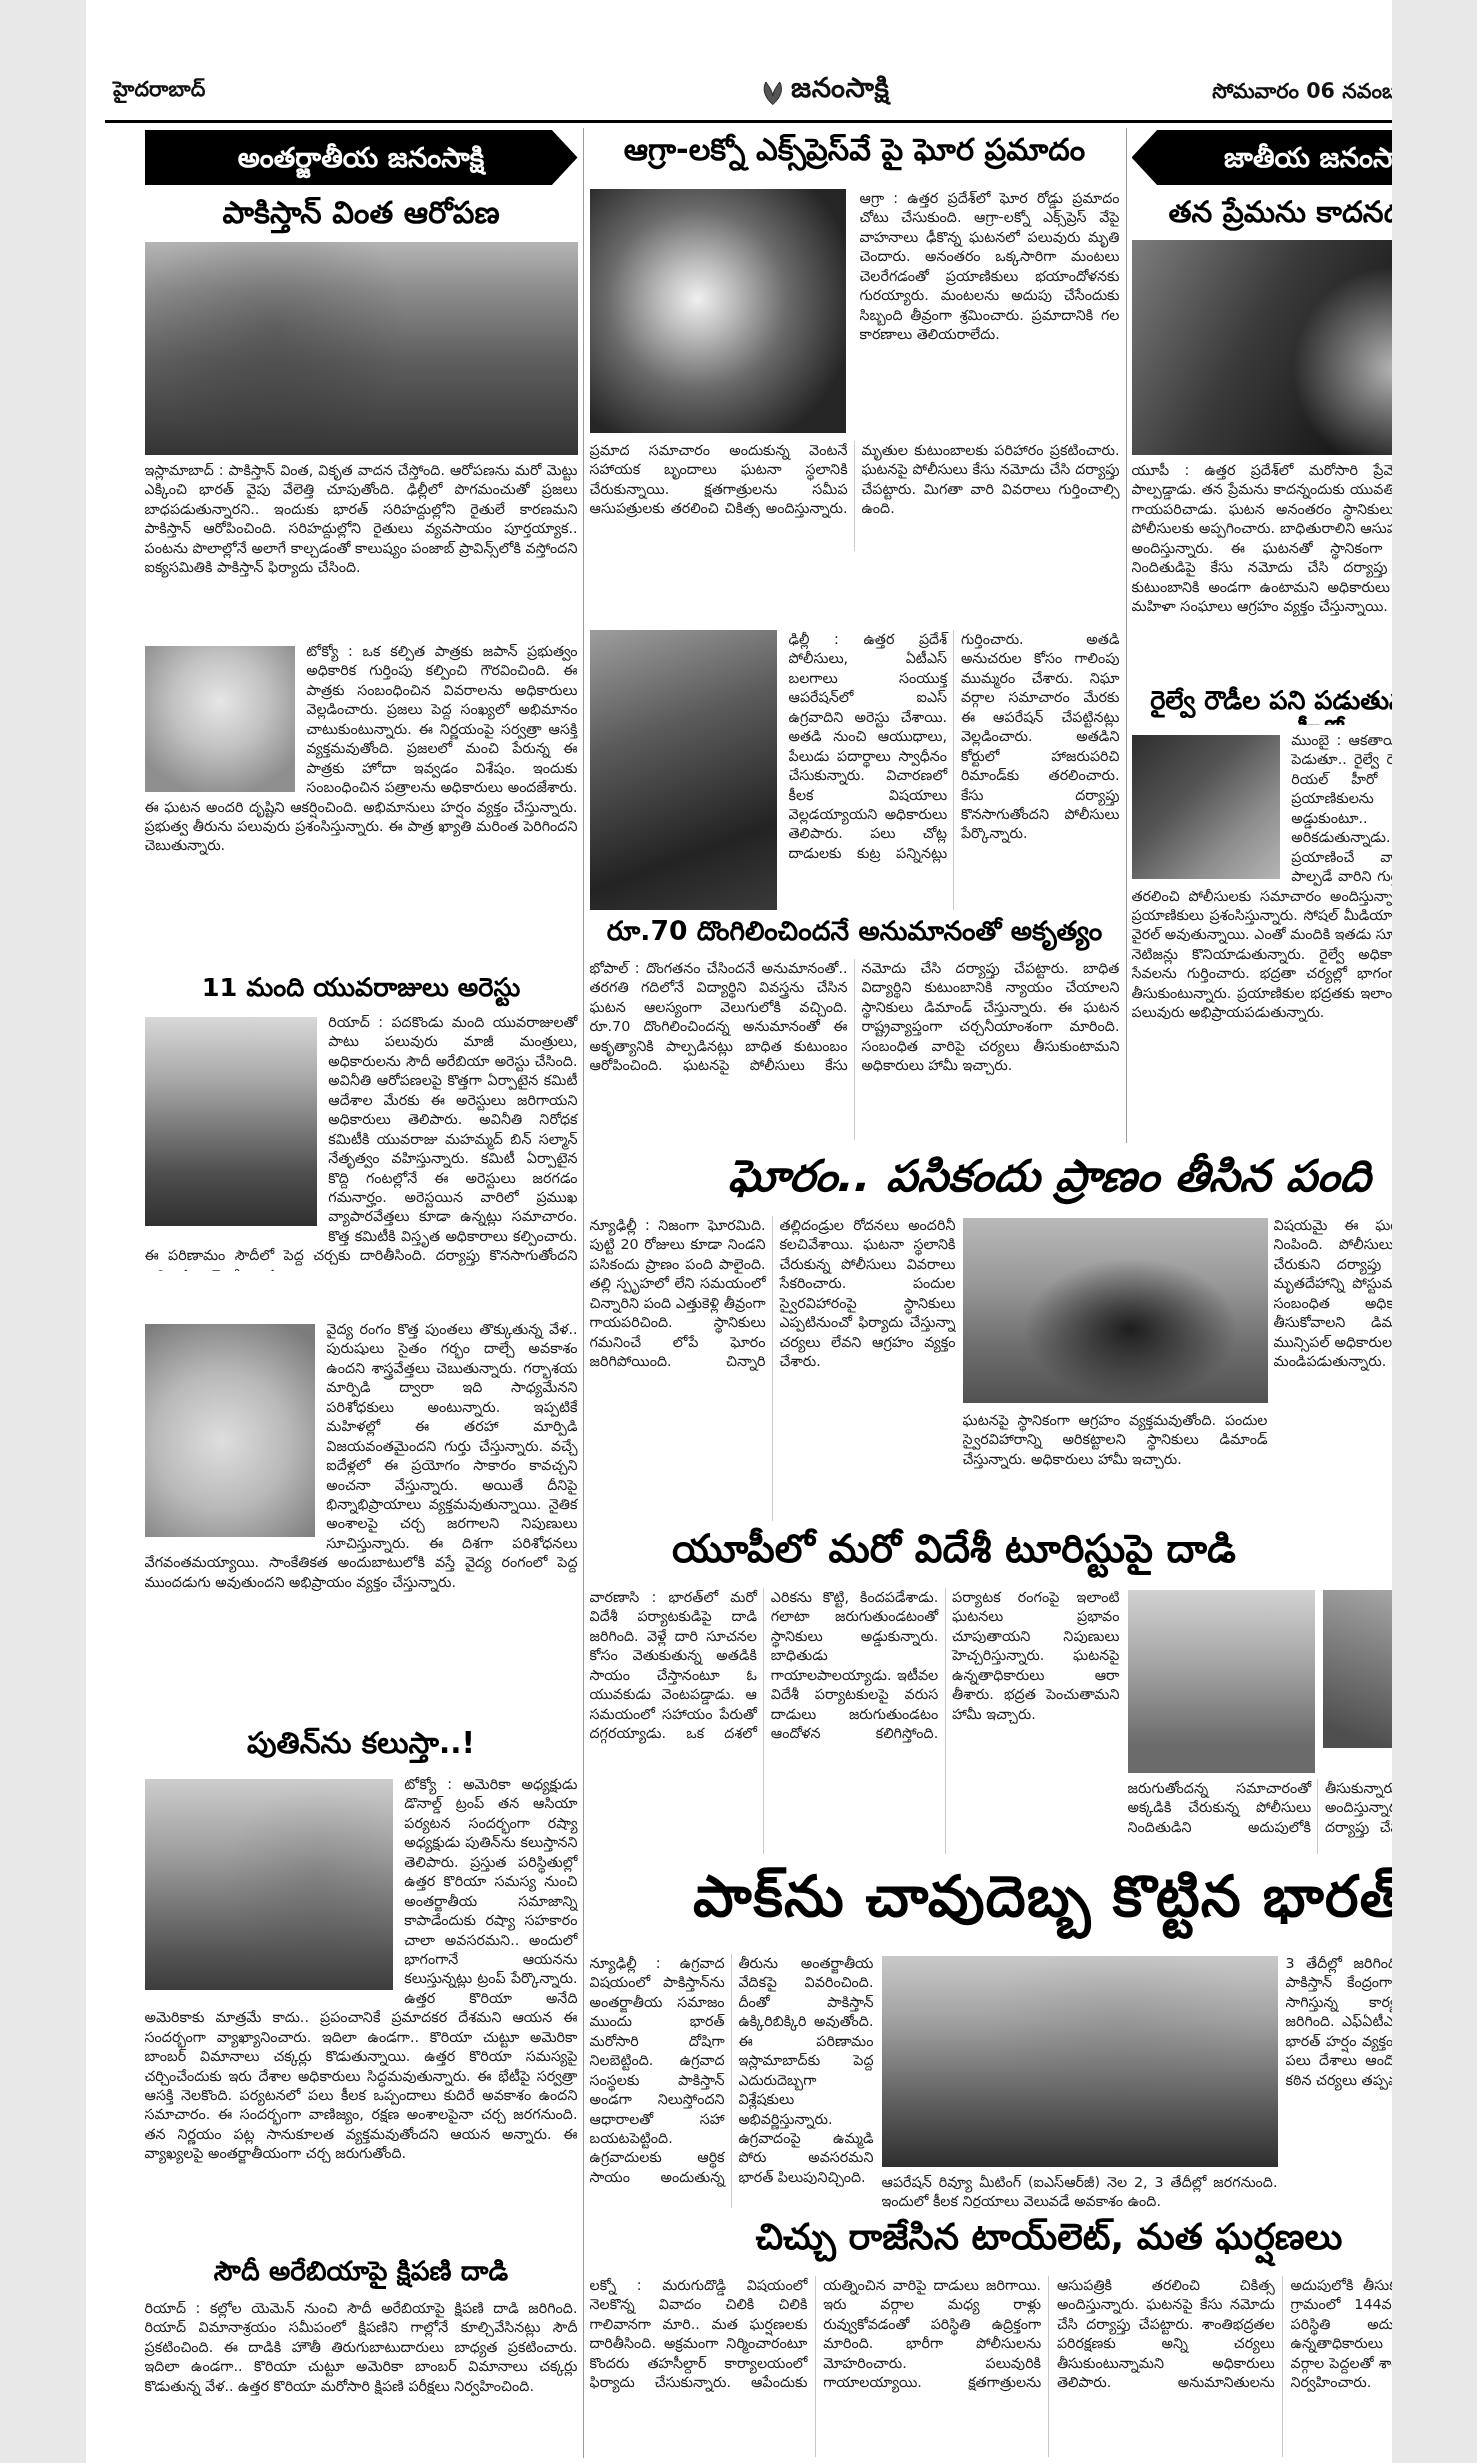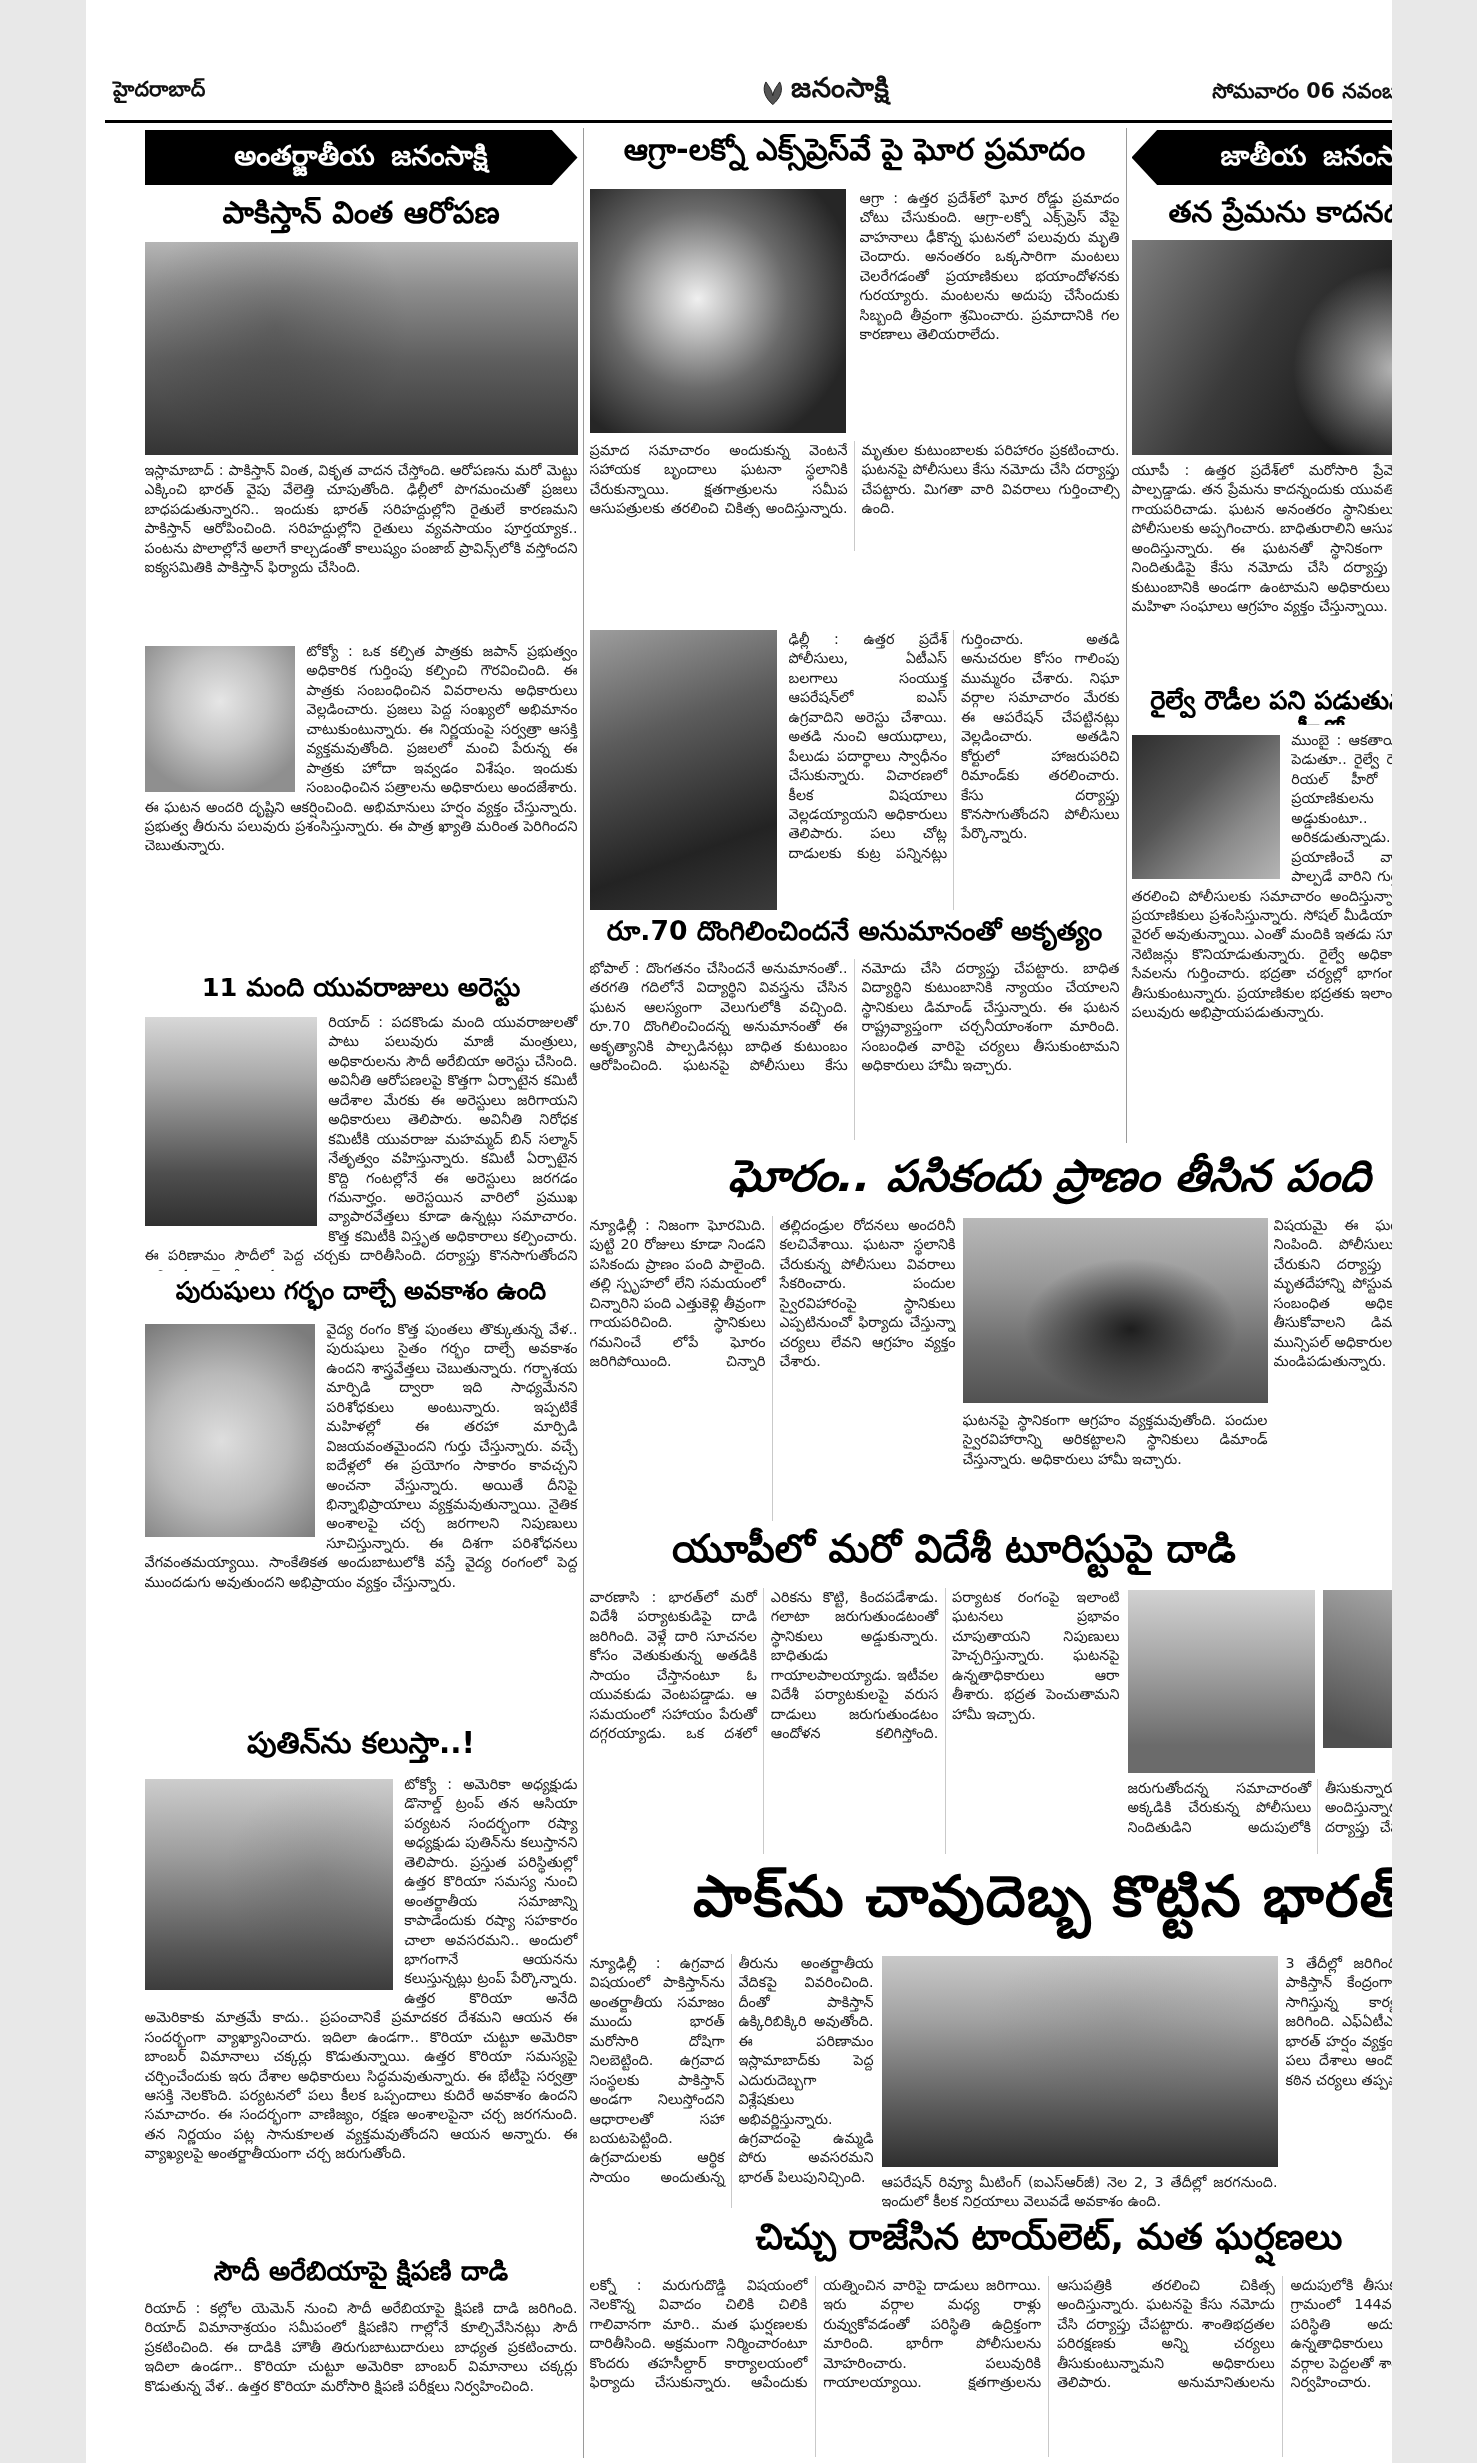--- a/index.html
+++ b/index.html
@@ -8,21 +8,21 @@
   .abs{position:absolute;}
   
   .city{font-size:20.7px;font-weight:bold;}
   .masthead{font-size:27.6px;font-weight:bold;text-align:center;letter-spacing:0.5px;}
   .dateline{font-size:20.7px;font-weight:bold;text-align:right;}
   .pagenum{font-size:43px;font-weight:bold;}
   .hrule{background:#000;}
   .vrule{background:#9a9a9a;width:1px;}
   
   .banner{background:#000;color:#fff;font-size:27.6px;font-weight:bold;text-align:center;
-          line-height:55px;height:55px;font-family:Liberation Mono, monospace;}
+          line-height:55px;height:55px;}
   .banner.tip-r{clip-path:polygon(0 0,calc(100% - 25.6px) 0,100% 50%,calc(100% - 25.6px) 100%,0 100%);}
   .banner.tip-l{clip-path:polygon(0 50%,25.6px 0,100% 0,100% 100%,25.6px 100%);}
   
   .hl{font-weight:bold;text-align:center;color:#000;line-height:1.15;overflow:hidden;}
   .hl.h31{font-size:30.5px;} .hl.h26{font-size:24.6px;} .hl.h27{font-size:25.6px;}
   .hl.h28{font-size:26.6px;} .hl.h30{font-size:29.6px;} .hl.h44{font-size:43px;}
   .hl.h46{font-size:44px;font-style:italic;transform:skewX(-4deg);}
   .hl.h40{font-size:39px;} .hl.h60{font-size:57px;letter-spacing:1px;}
   .hl.h38{font-size:36px;}
   
@@ -82,21 +82,20 @@
     <div class="ph p-child fl" style="width:150px;height:146px;"></div>
     <span>టోక్యో : ఒక కల్పిత పాత్రకు జపాన్ ప్రభుత్వం అధికారిక గుర్తింపు కల్పించి గౌరవించింది. ఈ పాత్రకు సంబంధించిన వివరాలను అధికారులు వెల్లడించారు. ప్రజలు పెద్ద సంఖ్యలో అభిమానం చాటుకుంటున్నారు. ఈ నిర్ణయంపై సర్వత్రా ఆసక్తి వ్యక్తమవుతోంది. ప్రజలలో మంచి పేరున్న ఈ పాత్రకు హోదా ఇవ్వడం విశేషం. ఇందుకు సంబంధించిన పత్రాలను అధికారులు అందజేశారు. ఈ ఘటన అందరి దృష్టిని ఆకర్షించింది. అభిమానులు హర్షం వ్యక్తం చేస్తున్నారు. ప్రభుత్వ తీరును పలువురు ప్రశంసిస్తున్నారు. ఈ పాత్ర ఖ్యాతి మరింత పెరిగిందని చెబుతున్నారు.</span>
   </div>
 
   <div class="abs hl h27" style="left:59px;top:973px;width:433px;height:35px;">11 మంది యువరాజులు అరెస్టు</div>
   <div class="abs bt" style="left:59px;top:1013px;width:433px;height:258px;">
     <div class="ph p-prince fl" style="width:172px;height:209px;"></div>
     <span>రియాద్ : పదకొండు మంది యువరాజులతో పాటు పలువురు మాజీ మంత్రులు, అధికారులను సౌదీ అరేబియా అరెస్టు చేసింది. అవినీతి ఆరోపణలపై కొత్తగా ఏర్పాటైన కమిటీ ఆదేశాల మేరకు ఈ అరెస్టులు జరిగాయని అధికారులు తెలిపారు. అవినీతి నిరోధక కమిటీకి యువరాజు మహమ్మద్ బిన్ సల్మాన్ నేతృత్వం వహిస్తున్నారు. కమిటీ ఏర్పాటైన కొద్ది గంటల్లోనే ఈ అరెస్టులు జరగడం గమనార్హం. అరెస్టయిన వారిలో ప్రముఖ వ్యాపారవేత్తలు కూడా ఉన్నట్లు సమాచారం. కొత్త కమిటీకి విస్తృత అధికారాలు కల్పించారు. ఈ పరిణామం సౌదీలో పెద్ద చర్చకు దారితీసింది. దర్యాప్తు కొనసాగుతోందని అధికారులు వెల్లడించారు.</span>
   </div>
 
-  <div class="abs hl h26" style="left:59px;top:1277px;width:433px;height:37px;">పురుషులు గర్భం దాల్చే అవకాశం ఉంది</div>
   <div class="abs bt" style="left:59px;top:1320px;width:433px;height:400px;">
     <div class="ph p-preg fl" style="width:170px;height:213px;"></div>
     <span>వైద్య రంగం కొత్త పుంతలు తొక్కుతున్న వేళ.. పురుషులు సైతం గర్భం దాల్చే అవకాశం ఉందని శాస్త్రవేత్తలు చెబుతున్నారు. గర్భాశయ మార్పిడి ద్వారా ఇది సాధ్యమేనని పరిశోధకులు అంటున్నారు. ఇప్పటికే మహిళల్లో ఈ తరహా మార్పిడి విజయవంతమైందని గుర్తు చేస్తున్నారు. వచ్చే ఐదేళ్లలో ఈ ప్రయోగం సాకారం కావచ్చని అంచనా వేస్తున్నారు. అయితే దీనిపై భిన్నాభిప్రాయాలు వ్యక్తమవుతున్నాయి. నైతిక అంశాలపై చర్చ జరగాలని నిపుణులు సూచిస్తున్నారు. ఈ దిశగా పరిశోధనలు వేగవంతమయ్యాయి. సాంకేతికత అందుబాటులోకి వస్తే వైద్య రంగంలో పెద్ద ముందడుగు అవుతుందని అభిప్రాయం వ్యక్తం చేస్తున్నారు.</span>
   </div>
 
   <div class="abs hl h30" style="left:59px;top:1726px;width:433px;height:37px;">పుతిన్‌ను కలుస్తా..!</div>
   <div class="abs bt" style="left:59px;top:1767px;width:433px;height:485px;margin-top:8px;">
     <div class="ph p-putin fl" style="width:248px;height:211px;"></div>
     <span>టోక్యో : అమెరికా అధ్యక్షుడు డొనాల్డ్ ట్రంప్ తన ఆసియా పర్యటన సందర్భంగా రష్యా అధ్యక్షుడు పుతిన్‌ను కలుస్తానని తెలిపారు. ప్రస్తుత పరిస్థితుల్లో ఉత్తర కొరియా సమస్య నుంచి అంతర్జాతీయ సమాజాన్ని కాపాడేందుకు రష్యా సహకారం చాలా అవసరమని.. అందులో భాగంగానే ఆయనను కలుస్తున్నట్లు ట్రంప్ పేర్కొన్నారు. ఉత్తర కొరియా అనేది అమెరికాకు మాత్రమే కాదు.. ప్రపంచానికే ప్రమాదకర దేశమని ఆయన ఈ సందర్భంగా వ్యాఖ్యానించారు. ఇదిలా ఉండగా.. కొరియా చుట్టూ అమెరికా బాంబర్ విమానాలు చక్కర్లు కొడుతున్నాయి. ఉత్తర కొరియా సమస్యపై చర్చించేందుకు ఇరు దేశాల అధికారులు సిద్ధమవుతున్నారు. ఈ భేటీపై సర్వత్రా ఆసక్తి నెలకొంది. పర్యటనలో పలు కీలక ఒప్పందాలు కుదిరే అవకాశం ఉందని సమాచారం. ఈ సందర్భంగా వాణిజ్యం, రక్షణ అంశాలపైనా చర్చ జరగనుంది. తన నిర్ణయం పట్ల సానుకూలత వ్యక్తమవుతోందని ఆయన అన్నారు. ఈ వ్యాఖ్యలపై అంతర్జాతీయంగా చర్చ జరుగుతోంది.</span>
   </div>

